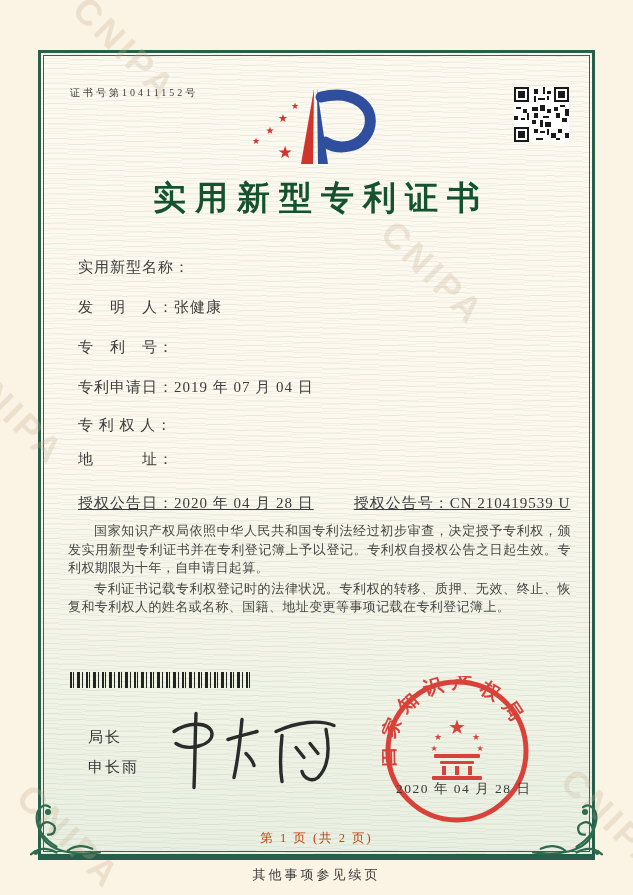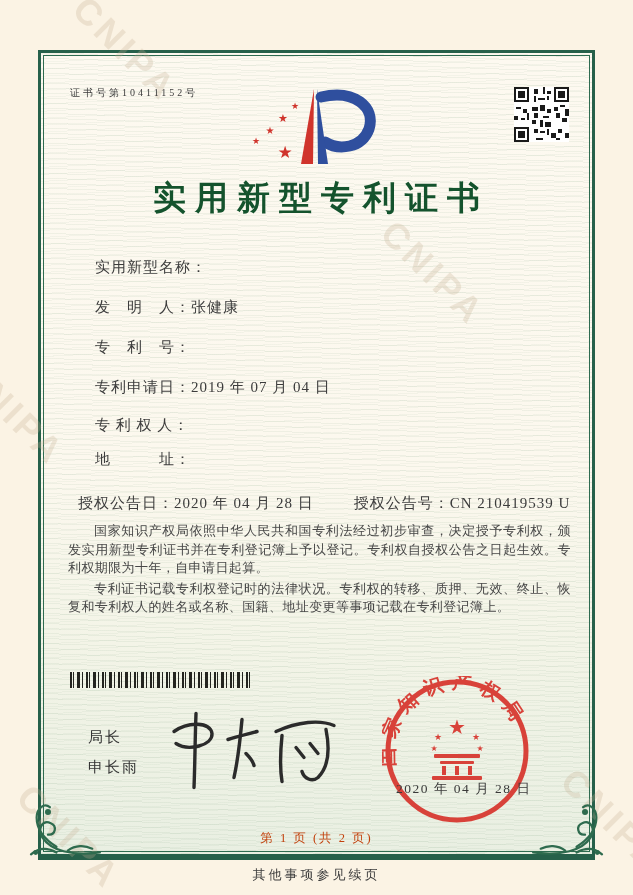--- a/index.html
+++ b/index.html
@@ -36,24 +36,24 @@
   .logo { position:absolute; left:238px; top:82px; width:160px; height:88px; }
   .qr   { position:absolute; left:514px; top:87px; width:55px; height:55px; }
   .title {
     position:absolute; left:0; top:176px; width:633px;
     text-align:center; font-size:33px; font-weight:600;
     letter-spacing:9px; text-indent:9px; color:#14532d;
   }
   
   .fields { position:absolute; left:78px; top:0; width:464px; font-size:15px; letter-spacing:1px; color:#3c3c3c; }
   .row { position:absolute; left:0; display:flex; line-height:23px; width:464px; }
-  .row .lbl { white-space:pre; flex:none;margin-left:17px; }
+  .row .lbl { white-space:pre; flex:none; }
   .row .val { flex:1; }
   .r1{top:256px} .r2{top:296px} .r3{top:336px} .r4{top:376px} .r5{top:414px} .r6{top:448px}
-  .grant-row { position:absolute; left:78px; top:492px; display:flex; font-size:15px; letter-spacing:1px; line-height:23px; color:#3c3c3c; }
+  .grant-row { position:absolute; left:78px; top:492px; display:flex; font-size:15px; letter-spacing:1px; line-height:23px; color:#3c3c3c;text-decoration:underline; }
   .grant-row .pair2 { margin-left:40px; }
   .grant-row .lbl { white-space:pre; }
   
   .body-text { position:absolute; left:68px; top:522px; width:503px; }
   .body-text p {
     font-size:13px; line-height:18.6px; letter-spacing:0.4px;
     text-indent:2em; text-align:justify; color:#474747; margin:0 0 2px 0;
   }
   
   .barcode {

